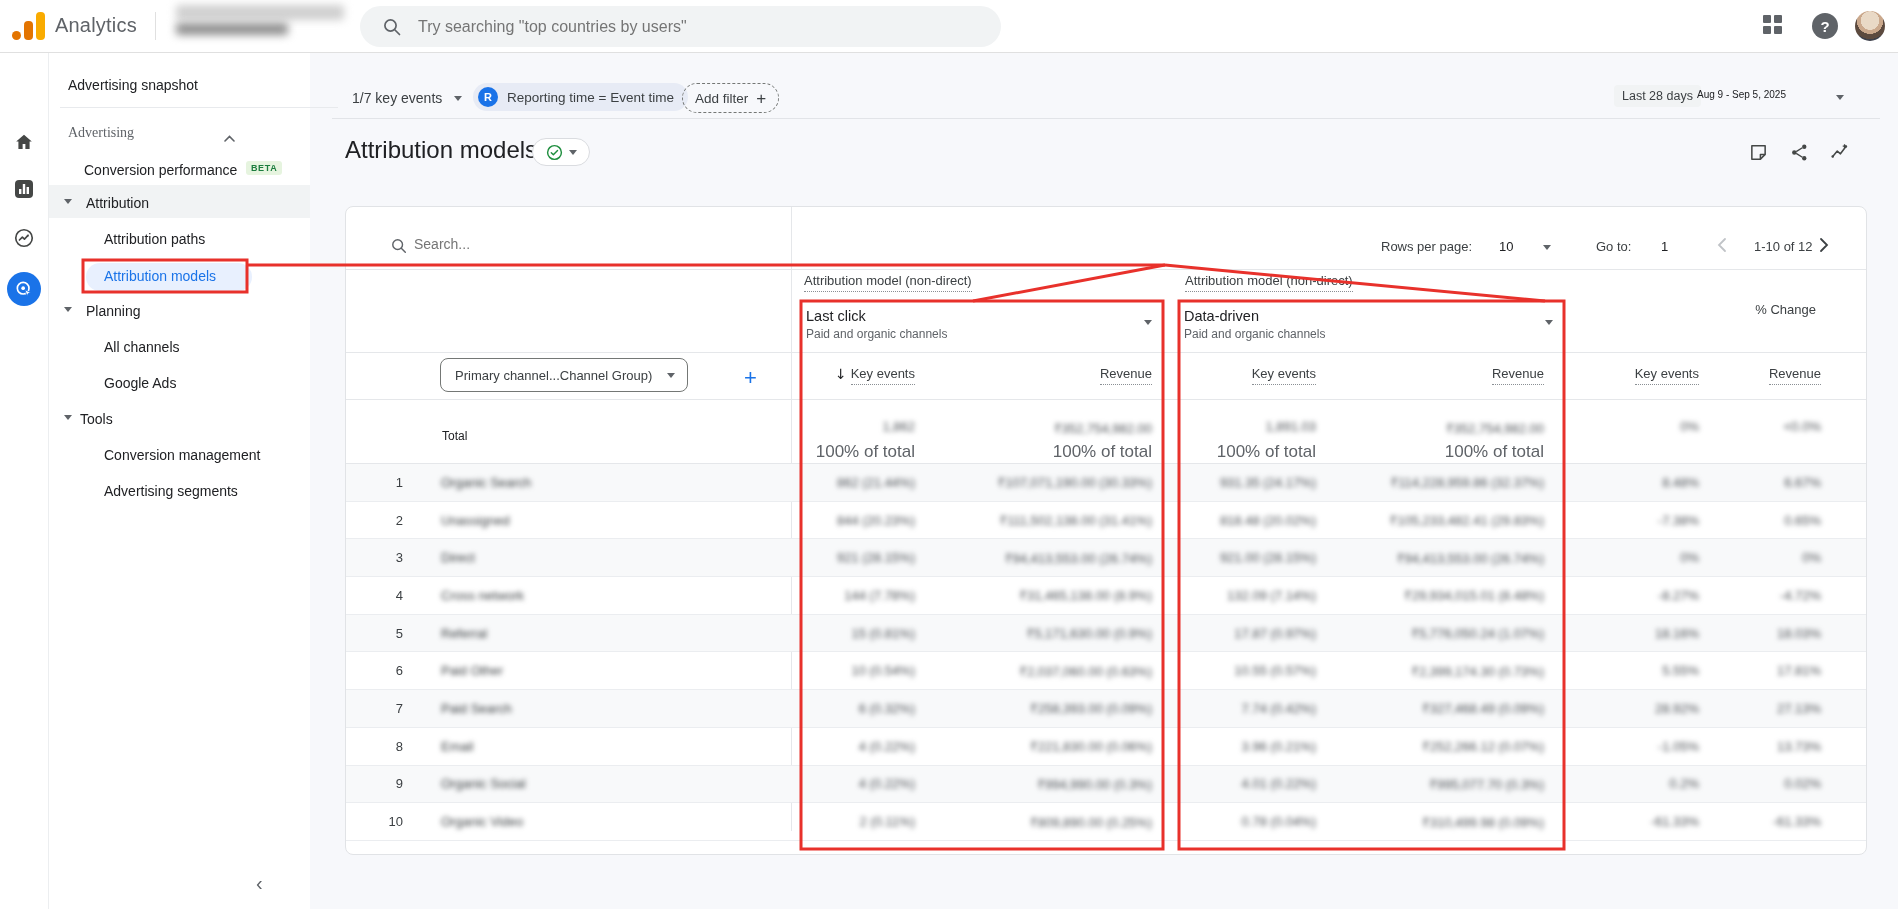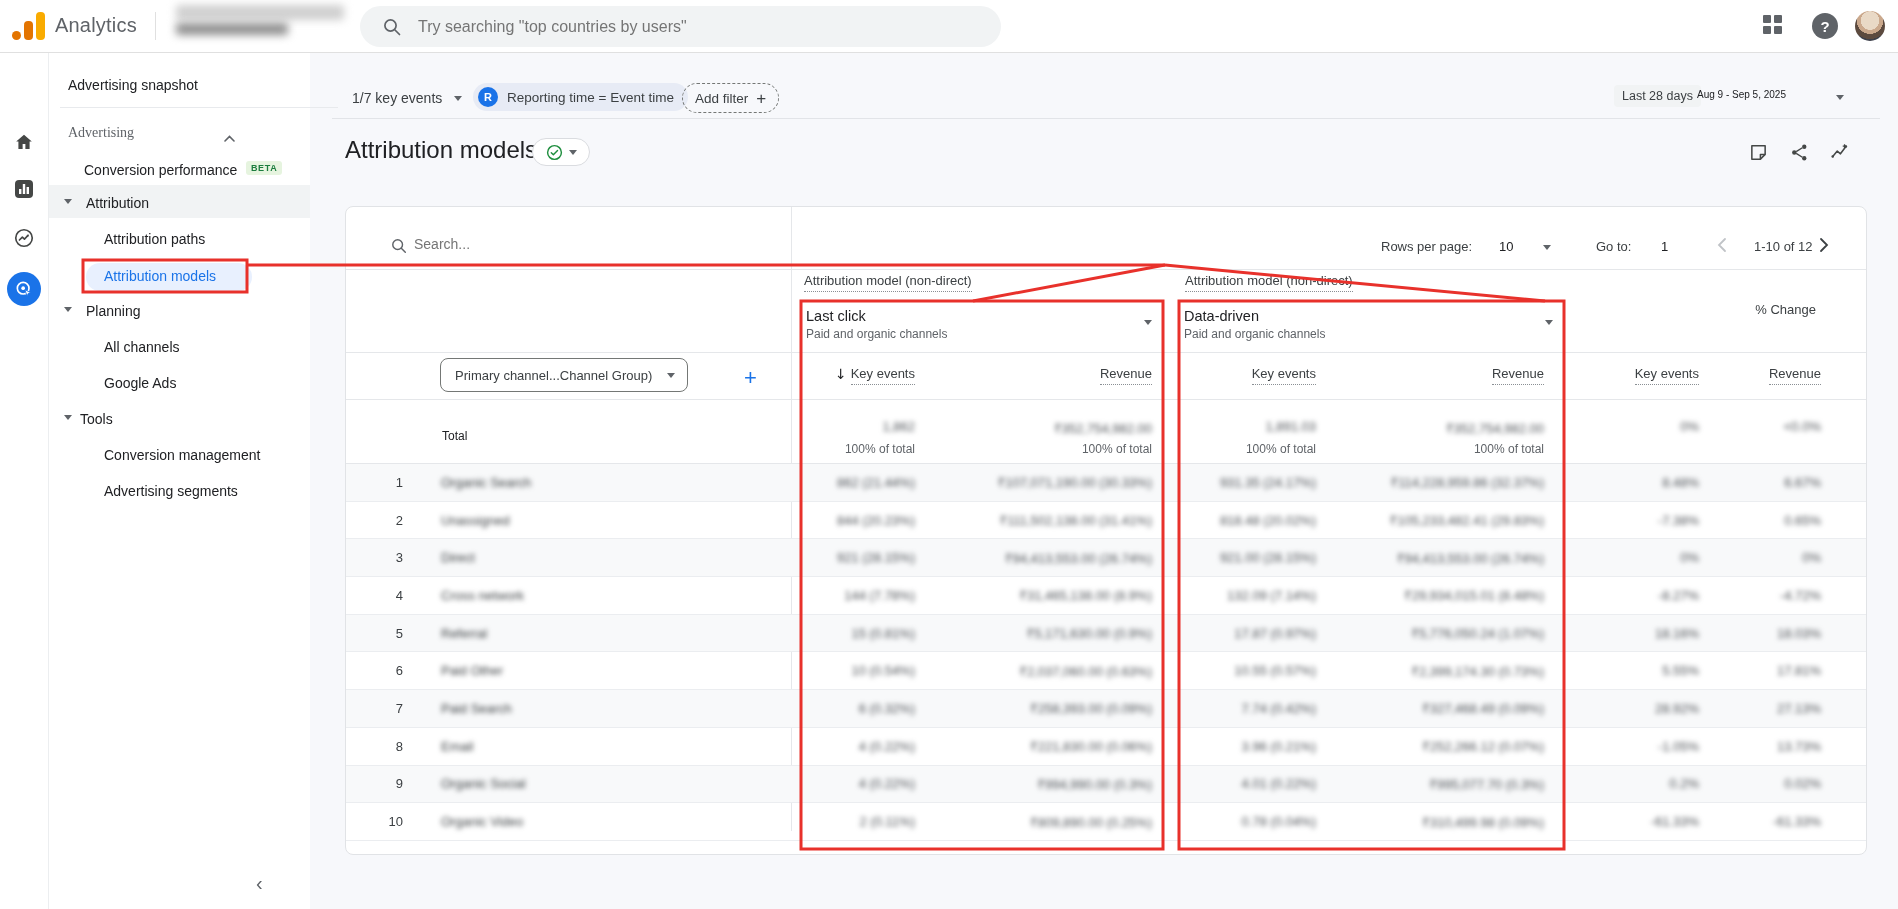--- a/index.html
+++ b/index.html
@@ -73,21 +73,21 @@
   .mscope{font-size:12px;color:#5f6368;}
   .colh{font-size:13px;color:#3c4043;}
   .right-col{position:absolute;display:flex;justify-content:flex-end;}
   .r1{right:951px;}.r2{right:714px;}.r3{right:550px;}.r4{right:322px;}.r5{right:167px;}.r6{right:45px;}
   .dim-pill{position:absolute;left:94px;top:151px;width:248px;height:34px;border:1px solid #747775;border-radius:8px;
     box-sizing:border-box;display:flex;align-items:center;justify-content:space-between;padding:0 12px 0 14px;
     font-size:13px;color:#3c4043;background:#fff;}
   .blue-plus{position:absolute;left:398px;top:158px;font-size:22px;color:#1a73e8;}
   .blur{filter:blur(2.5px);}
   .val{font-size:13px;color:#4d5156;}
-  .pot{font-size:12px;color:#5f6368;}
+  .pot{font-size:17px;color:#5f6368;}
   .rows{position:absolute;left:0;top:257px;width:1520px;}
   .trow{position:relative;width:1520px;height:36.7px;border-bottom:1px solid #ebedf0;}
   .trow:nth-child(odd){background:#f8f9fa;}
   .cell{position:absolute;top:0;bottom:0;display:flex;align-items:center;}
   .cell-rank{left:30px;width:27px;justify-content:flex-end;font-size:13px;color:#3c4043;}
   .cell-channel{left:95px;font-size:13px;color:#3c4043;}
   .cell-val{justify-content:flex-end;}
   
   .pag{font-size:13px;color:#3c4043;}
   

